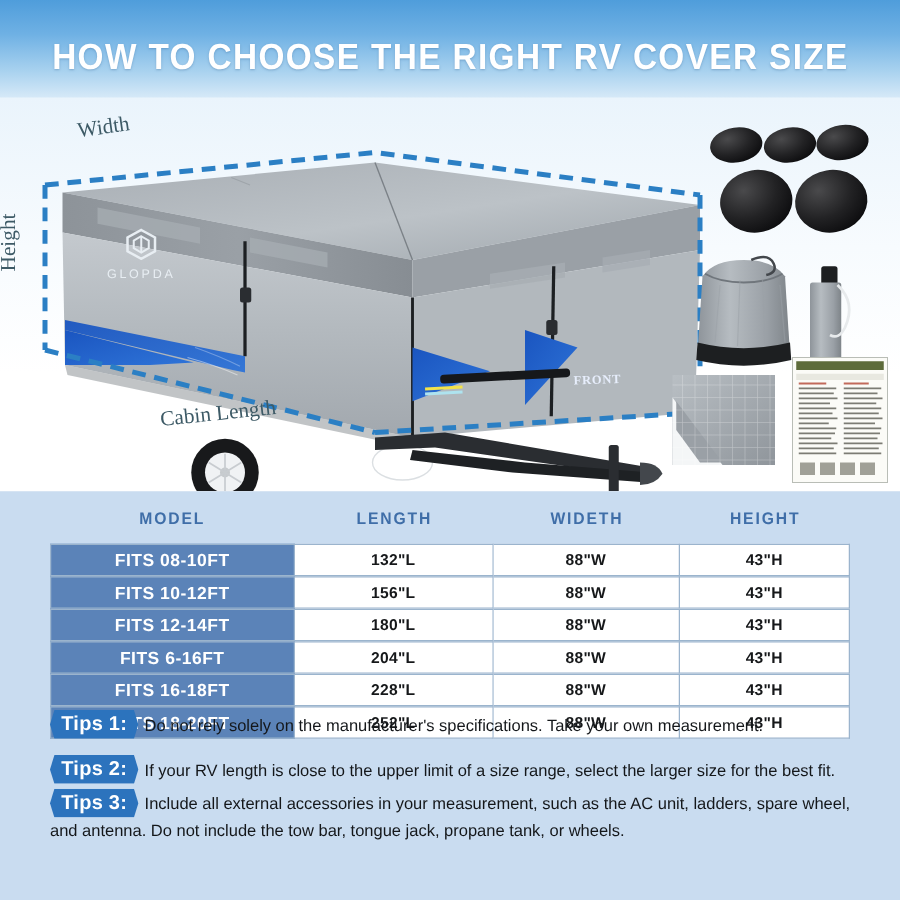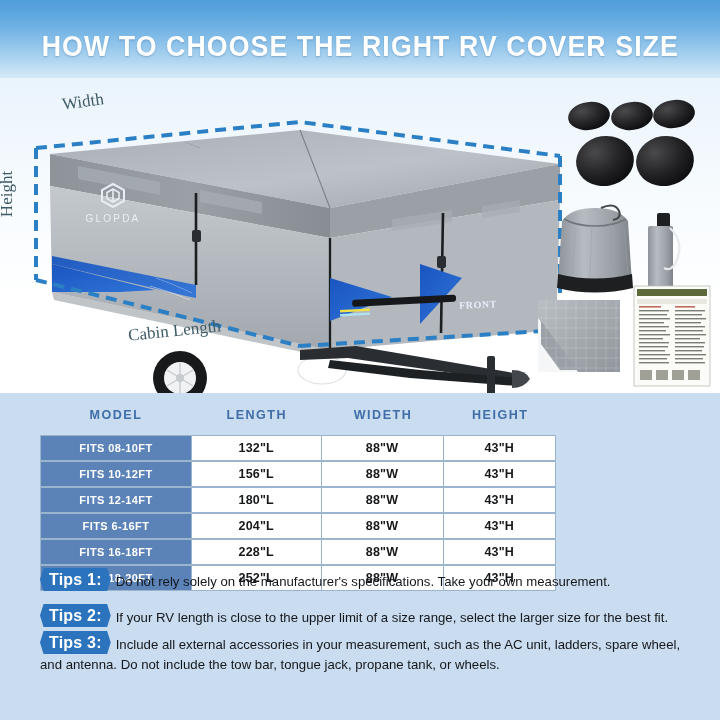--- a/index.html
+++ b/index.html
@@ -61,37 +61,37 @@
   }
 
   
   .lower{
     position:absolute;left:0;top:393px;width:720px;height:327px;
     background:#c9dcf0;
   }
 
   
   .sizing-table{
-    position:absolute;left:40px;top:11px;width:516px;
+    position:absolute;left:40px;top:11px;width:640px;
     border-collapse:separate;border-spacing:0;
   }
   .sizing-table th{
     font-size:13.5px;font-weight:bold;letter-spacing:1.6px;
     color:#3f6ea8;padding:3px 0 13px 0;text-align:center;
     transform:scaleX(.93);
   }
   .sizing-table td{
     height:22px;font-size:12.5px;font-weight:bold;text-align:center;
     background:#ffffff;color:#16181a;
     border-top:1px solid #9bb4cd;border-bottom:1px solid #9bb4cd;
     border-right:1px solid #9bb4cd;
     letter-spacing:.2px;
   }
   .sizing-table td.model{
-    background:#5b83b8;color:#ffffff;font-size:11px;letter-spacing:.4px;
+    background:#5b83b8;color:#ffffff;font-size:14px;letter-spacing:.4px;
     border-left:1px solid #9bb4cd;
     border-right:1px solid #9bb4cd;
     width:193px;
   }
   .sizing-table tr td:last-child{border-right:1px solid #9bb4cd;}
   .col-len{width:160px;}
   .col-wid{width:150px;}
   .col-hei{width:137px;}
   .th-model{width:193px;}
 

